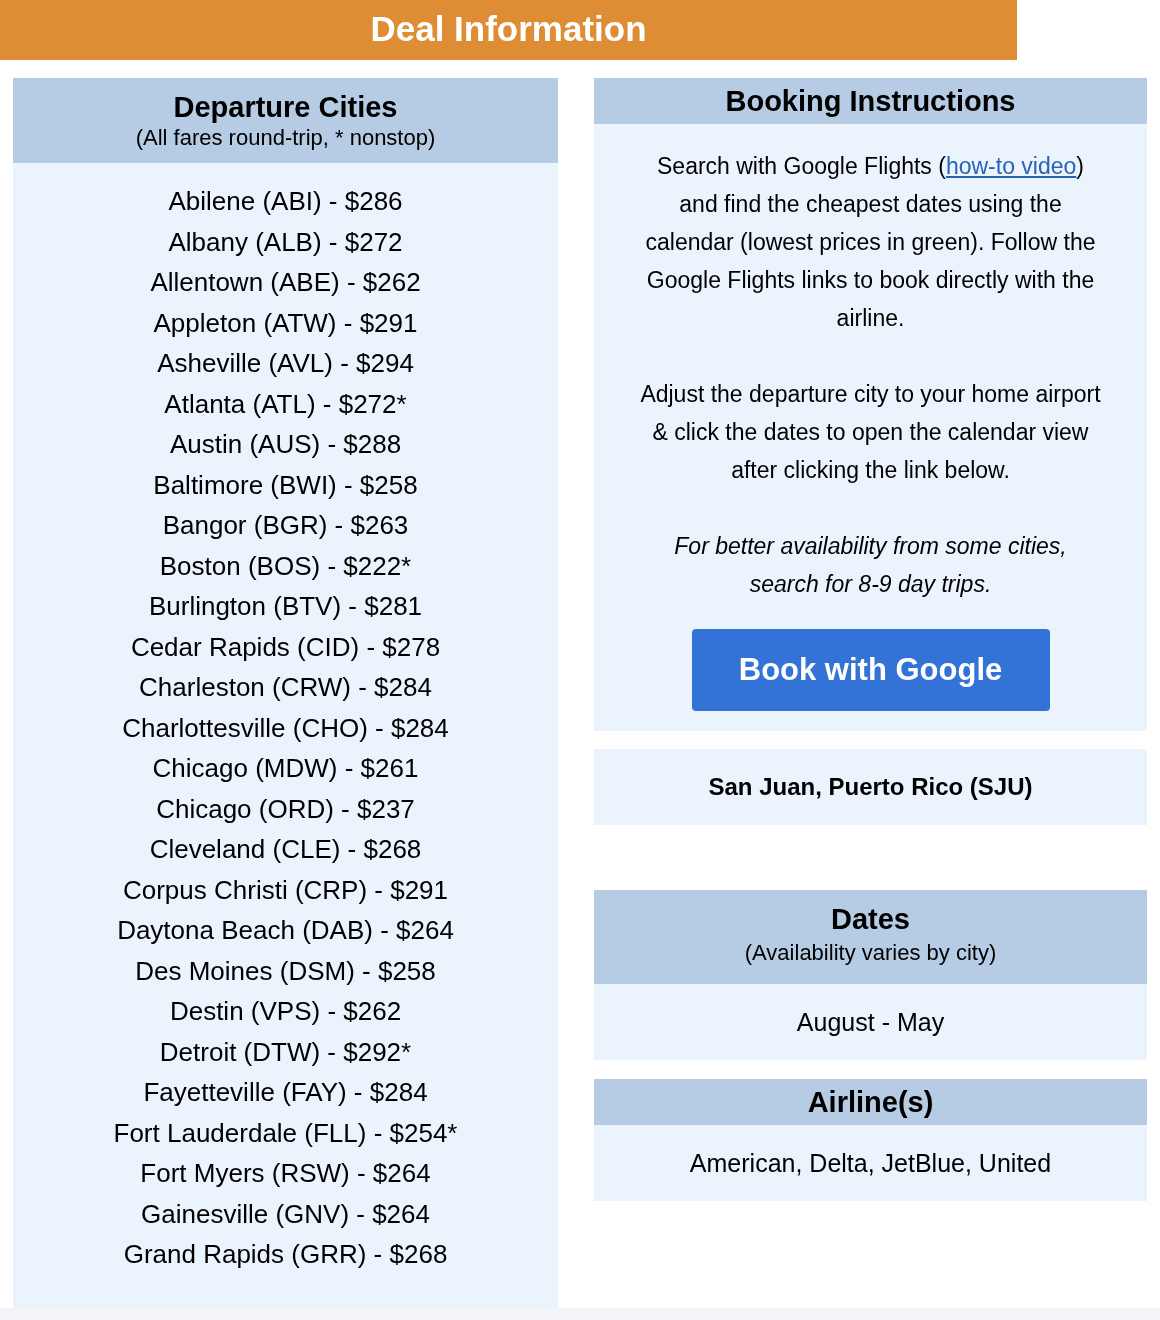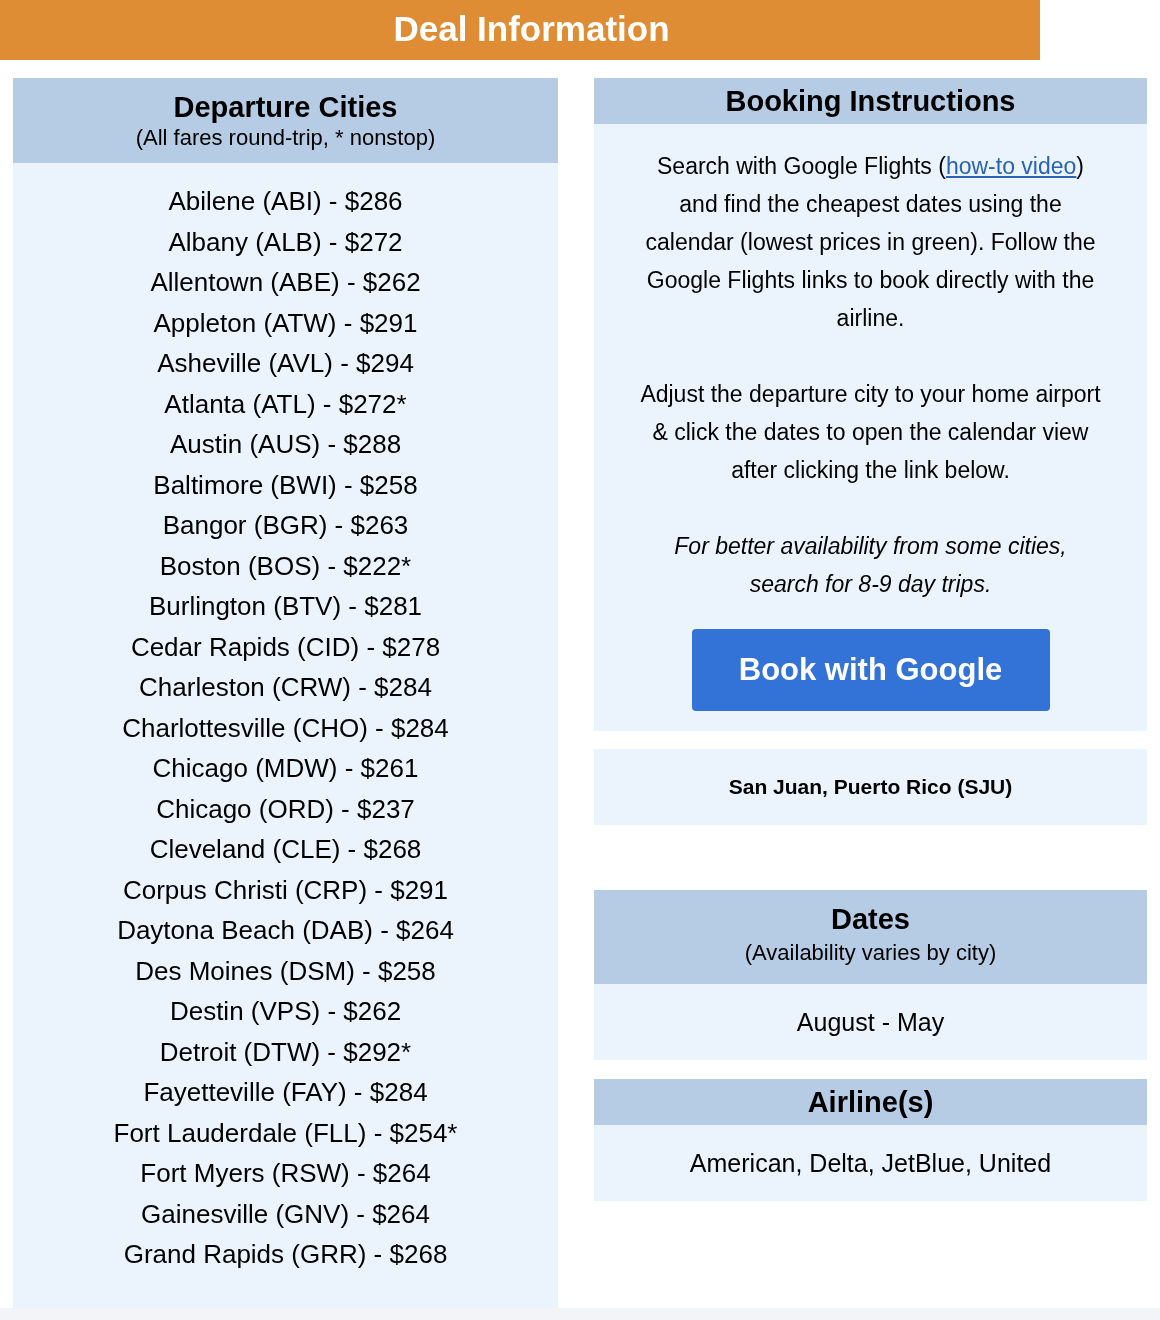--- a/index.html
+++ b/index.html
@@ -4,21 +4,21 @@
 <style>
   html, body { margin:0; padding:0; }
   body {
     width:1160px; height:1320px; position:relative; overflow:hidden;
     background:#ffffff;
     font-family:"Liberation Sans", sans-serif; color:#000;
   }
   .banner {
     position:absolute; left:0; top:0; width:1017px; height:60px;
     background:#DF8D35; color:#fff; text-align:center;
-    font-weight:bold; font-size:35px; line-height:58px;padding-left:23px;
+    font-weight:bold; font-size:35px; line-height:58px;
   }
   .col { position:absolute; }
   .left { left:13px; top:78px; width:545px; }
   .right { left:594px; width:553px; }
   .hdr { background:#B6CCE4; text-align:center; }
   .hdr-title { font-weight:bold; font-size:29px; }
   .hdr-sub { font-size:22px; }
   .bodybox { background:#EBF4FD; text-align:center; }
   .left .hdr { height:85px; box-sizing:border-box; padding-top:12px; }
   .left .hdr .hdr-title { line-height:34px; }
@@ -92,21 +92,21 @@
     <p class="p" style="margin-top:38px;">Adjust the departure city to your home airport &amp; click the dates to open the calendar view after clicking the link below.</p>
     <p class="p ital" style="margin-top:38px; padding:0 14px;">For better availability from some cities, search for 8-9 day trips.</p>
     <div style="margin-top:26px;">
       <a class="btn">Book with Google Flights</a>
     </div>
   </div>
 </div>
 
 <div class="col right" style="top:749px;">
   <div class="bodybox" style="height:76px; line-height:76px;">
-    <span class="val bold" style="font-size:21px;">San Juan, Puerto Rico (SJU)</span>
+    <span class="val bold" style="font-size:24px;">San Juan, Puerto Rico (SJU)</span>
   </div>
 </div>
 
 <div class="col right" style="top:890px;">
   <div class="hdr" style="height:94px; box-sizing:border-box; padding-top:11px;">
     <div class="hdr-title" style="line-height:36px;">Dates</div>
     <div class="hdr-sub" style="line-height:32px;">(Availability varies by city)</div>
   </div>
   <div class="bodybox" style="height:76px; line-height:76px;">
     <span class="val" style="font-size:25px;">August - May</span>

